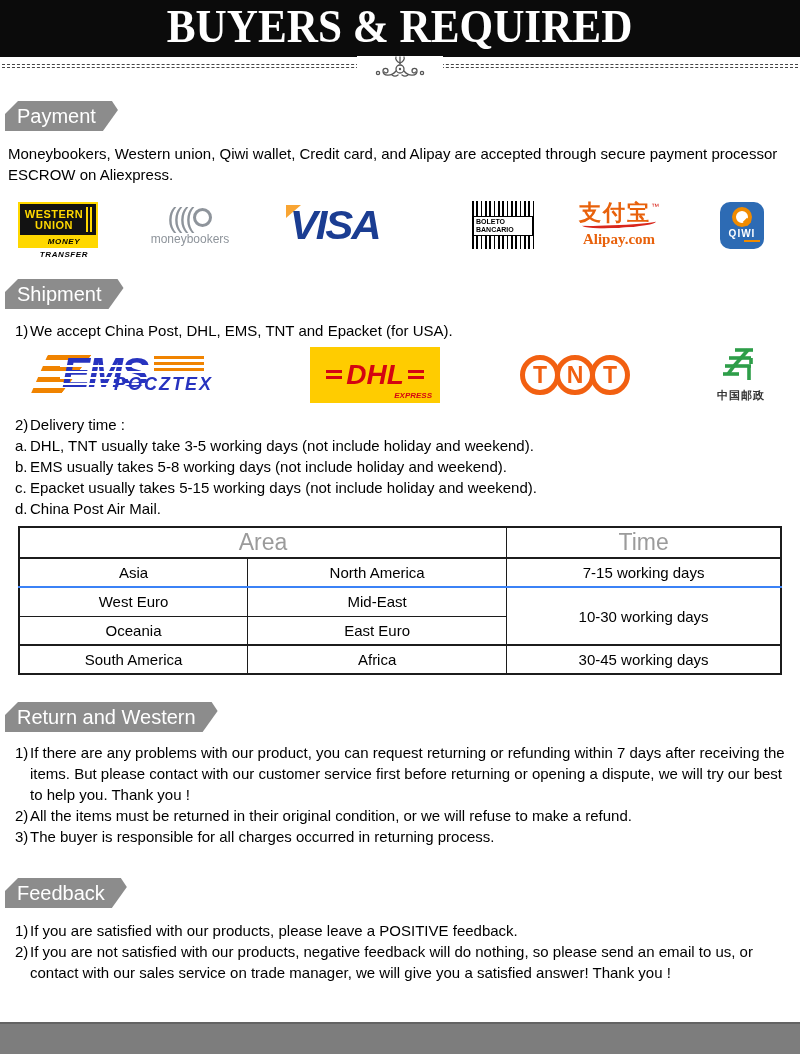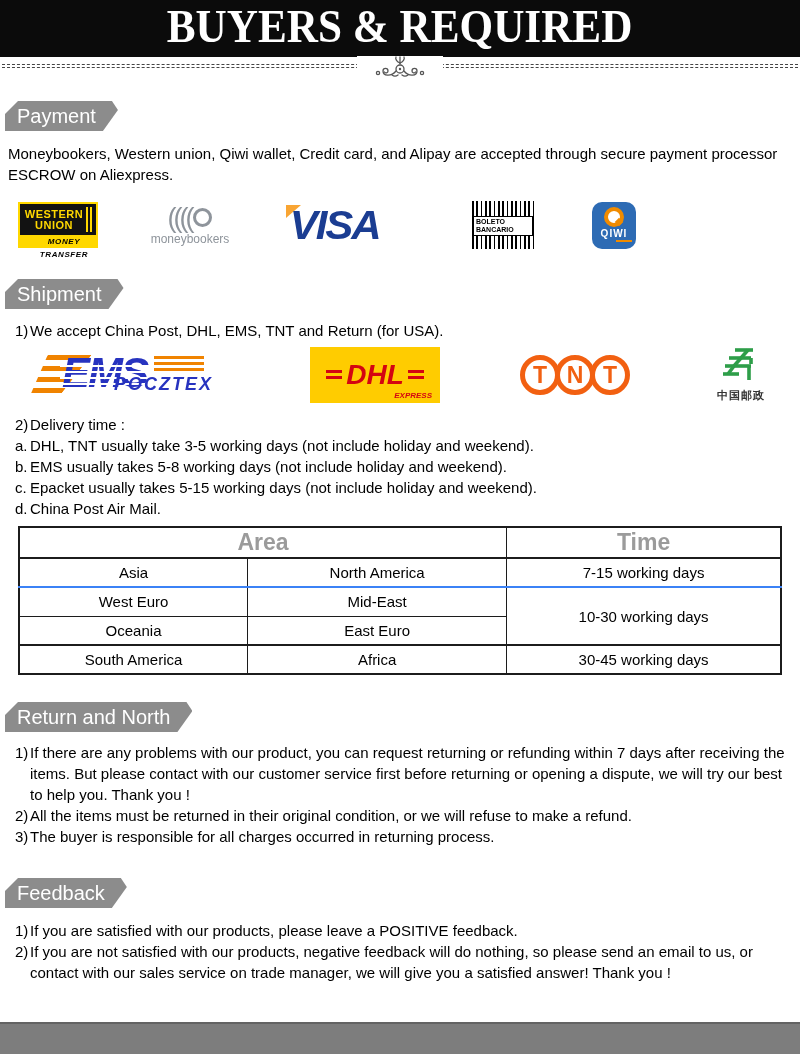--- a/index.html
+++ b/index.html
@@ -119,21 +119,21 @@
     display:flex; align-items:center; justify-content:center; }
   .tnt-circle + .tnt-circle { margin-left:-5px; }
 
   .cp { width:66px; margin-left:78px; text-align:center; }
   .cp-label { font-size:11px; font-weight:bold; color:#333; margin-top:1px; letter-spacing:1px; }
 
   
   .ship-table { border-collapse:collapse; width:764px; margin:7px auto 0 auto;
     border:2px solid #1c1c1c; }
   .ship-table th, .ship-table td { border:1px solid #1c1c1c; text-align:center; }
-  .ship-table th { font-weight:bold; color:#9b9b9b; font-size:23px; height:21px;margin-left:35px; }
+  .ship-table th { font-weight:normal; color:#9b9b9b; font-size:23px; height:21px;margin-left:35px; }
   .ship-table td { font-size:15px; height:29px; }
   .ship-table thead th { border-bottom:2px solid #1c1c1c; }
   .row-sep-bottom td { border-bottom:2px solid #3b82f6; }
   .row-sep-top td { border-top:2px solid #1c1c1c; }
   .col-a { width:30%; } .col-b { width:34%; } .col-t { width:36%; }
 
   
   .mt-pay { margin-top:18px; }
   .mt-ship { margin-top:27px; }
   .mt-accept { margin-top:11px; }
@@ -195,33 +195,40 @@
     <div class="visa-text">VISA</div>
   </div>
 
   <div class="boleto">
     <div class="boleto-label">
       <div>BOLETO</div>
       <div>BANCARIO</div>
     </div>
   </div>
 
+  <div class="alipay">
+    <div>
+      <span class="alipay-zh">支付宝</span><span class="alipay-tm">™</span>
+    </div>
+    <div class="alipay-swoosh"></div>
+    <div class="alipay-label">Alipay.com</div>
+  </div>
 
   <div class="qiwi">
     <div class="qiwi-q"></div>
     <div class="qiwi-label">QIWI</div>
     <div class="qiwi-bar"></div>
   </div>
 </div>
 
 <div class="section-tag mt-ship">Shipment</div>
 
 <div class="li mt-accept">
   <div class="no">1)</div>
-  <div class="txt">We accept China Post, DHL, EMS, TNT and Return (for USA).</div>
+  <div class="txt">We accept China Post, DHL, EMS, TNT and Epacket (for USA).</div>
 </div>
 
 <div class="ship-logos">
   <div class="ems">
     <div class="ems-wing"></div>
     <div class="ems-text">EMS</div>
     <div class="ems-stripes"></div>
     <div class="ems-rightbars"></div>
     <div class="ems-suffix">POCZTEX</div>
   </div>
@@ -299,21 +306,21 @@
       <td class="col-b">East Euro</td>
     </tr>
     <tr class="row-sep-top">
       <td class="col-a">South America</td>
       <td class="col-b">Africa</td>
       <td class="col-t">30-45 working days</td>
     </tr>
   </tbody>
 </table>
 
-<div class="section-tag mt-return">Return and North</div>
+<div class="section-tag mt-return">Return and Western</div>
 
 <div class="list mt-items">
   <div class="li">
     <div class="no">1)</div>
     <div class="txt">If there are any problems with our product, you can request returning or refunding within 7 days after receiving the items. But please contact with our customer service first before returning or opening a dispute, we will try our best to  help you. Thank you !</div>
   </div>
   <div class="li">
     <div class="no">2)</div>
     <div class="txt">All the items must be returned in their original condition, or we will refuse to make a refund.</div>
   </div>

